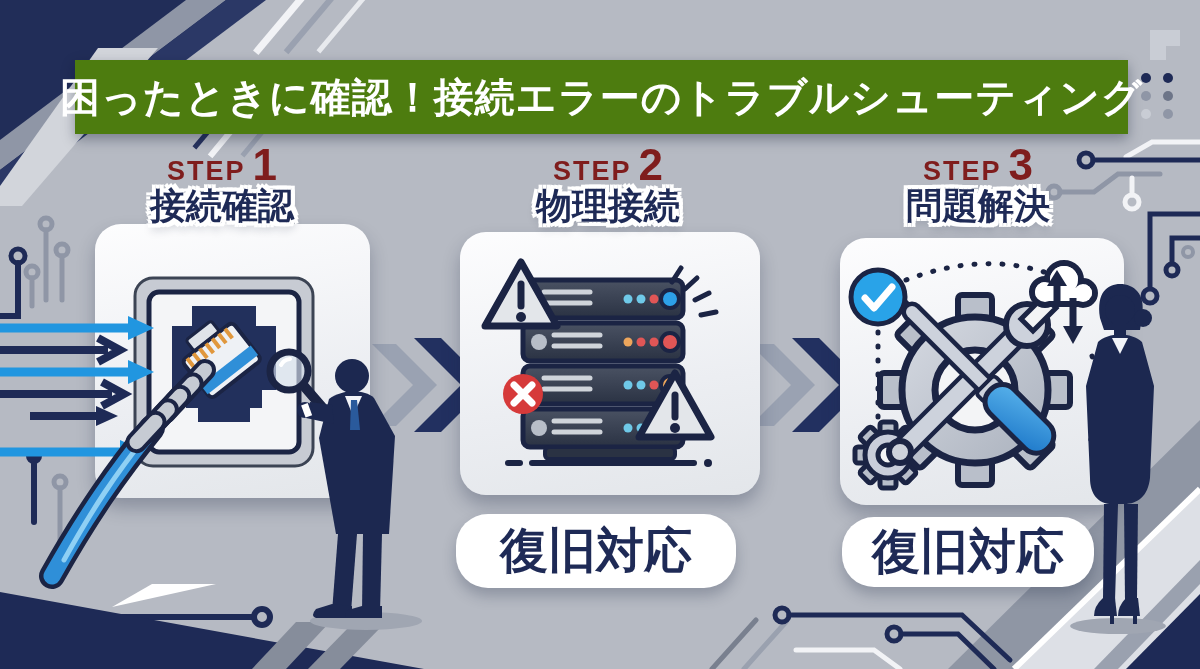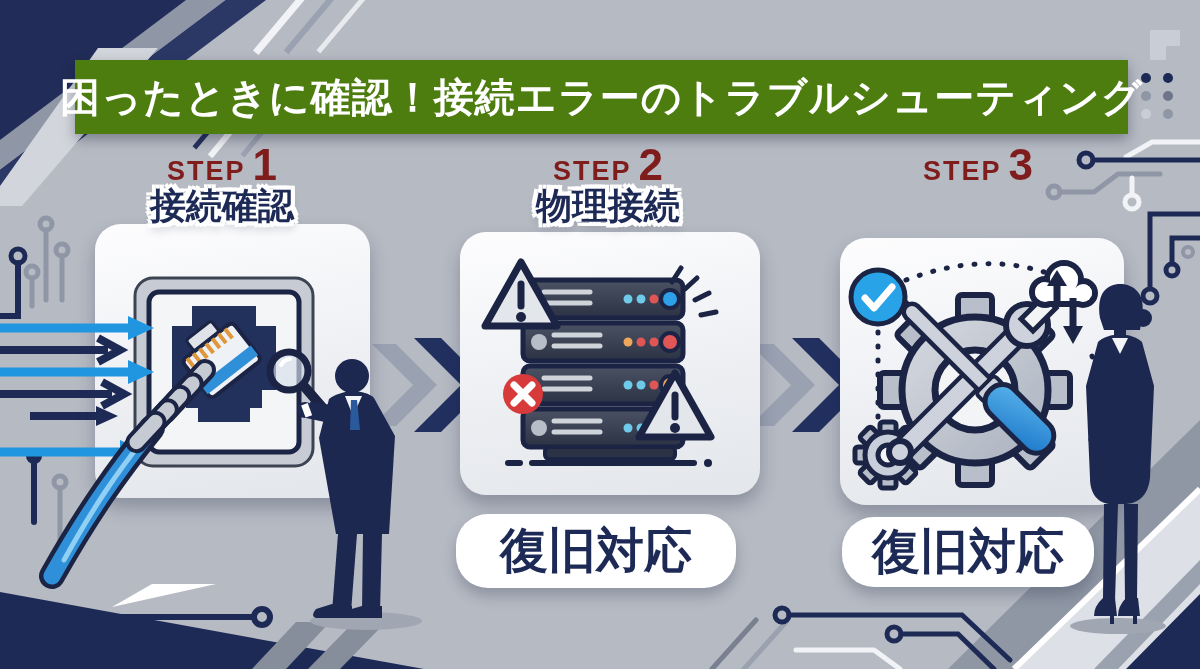--- a/index.html
+++ b/index.html
@@ -328,20 +328,21 @@
   <div class="step-header" style="left:448px;top:140px;">
     <span class="step-label">STEP</span>
     <span class="step-number">2</span>
   </div>
   <div class="step-heading" style="left:448px;top:188px;">物理接続</div>
 
   <div class="step-header" style="left:818px;top:140px;">
     <span class="step-label">STEP</span>
     <span class="step-number">3</span>
   </div>
+  <div class="step-heading" style="left:818px;top:188px;">問題解決</div>
 
   <svg class="layer" viewBox="0 0 1200 669">
 
     <polygon points="152,584 216,584 112,607" fill="#ffffff"></polygon>
 
     <g>
       <line x1="0" y1="328" x2="128" y2="328" stroke="#2196e0" stroke-width="9"></line>
       <polygon points="128,316 128,340 154,328" fill="#2196e0"></polygon>
       <line x1="0" y1="350" x2="108" y2="350" stroke="#1e2a56" stroke-width="8"></line>
       <polyline points="98,338 120,350 98,362" fill="none" stroke="#1e2a56" stroke-width="8"></polyline>

